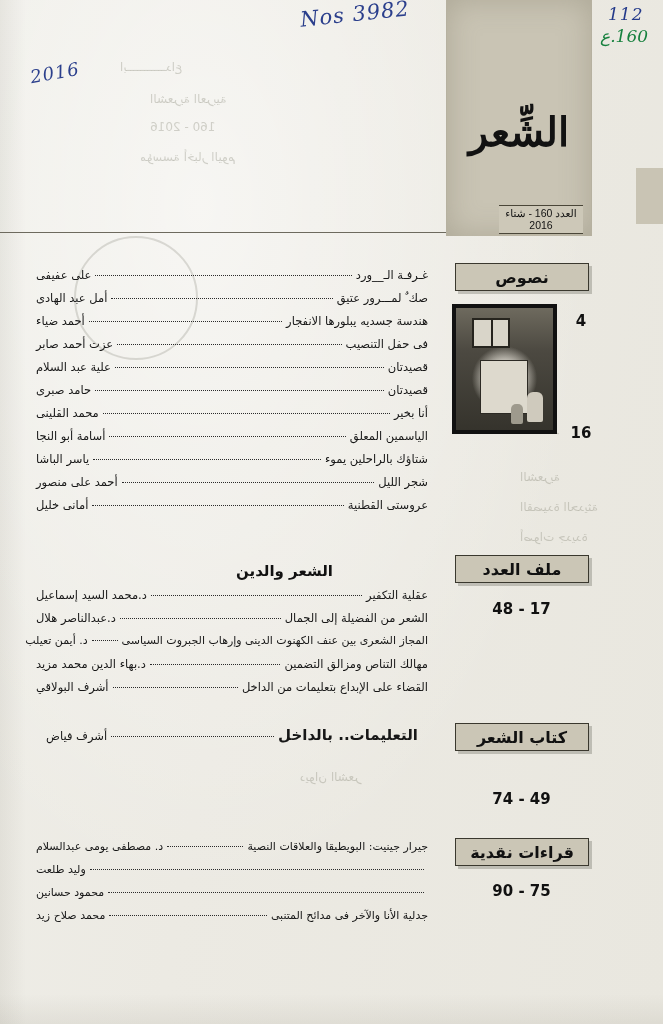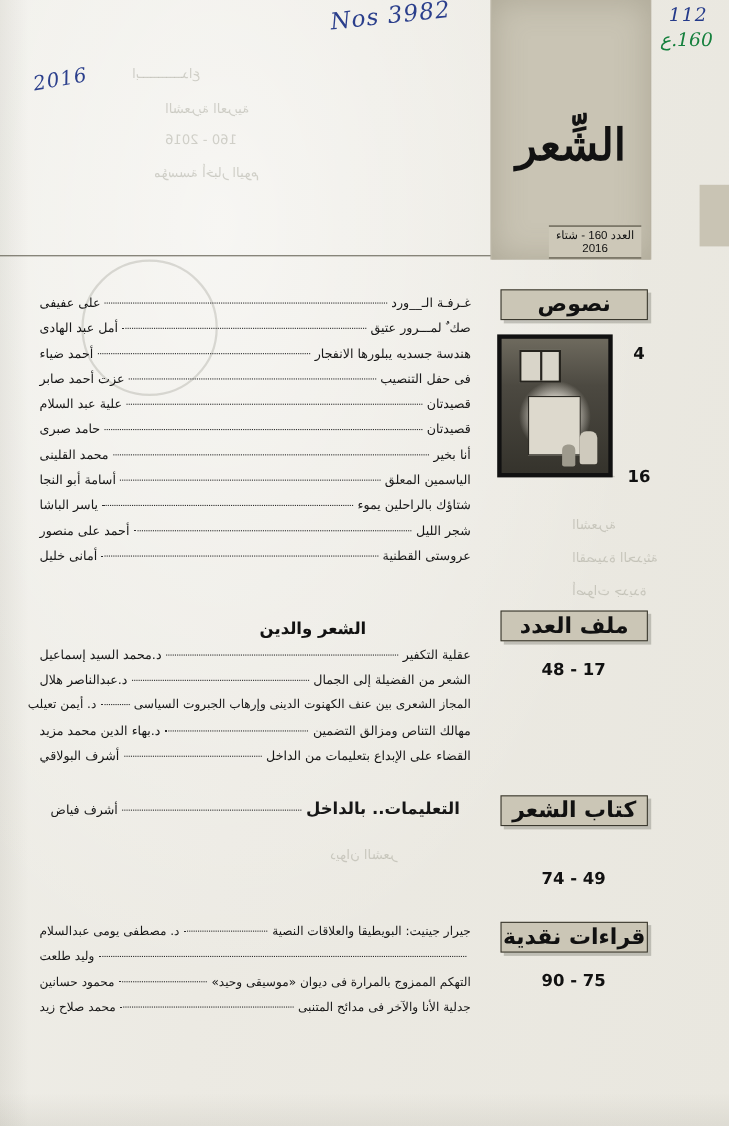--- a/index.html
+++ b/index.html
@@ -125,23 +125,24 @@
 
   
   .chip {
     position: absolute;
     width: 132px;
     height: 26px;
     background: #cbc6b6;
     border: 1.5px solid #3a382e;
     box-shadow: 3px 3px 0 rgba(60,58,48,0.25);
     display: flex;
+    align-items: center;
     justify-content: center;
     font-weight: bold;
-    font-size: 20px;
+    font-size: 16px;
     color: #111;
     font-family: "DejaVu Sans", sans-serif;
   }
   .pages {
     position: absolute;
     font-weight: bold;
     font-size: 15px;
     color: #111;
     font-family: "DejaVu Sans", sans-serif;
     text-align: center;
@@ -366,21 +367,20 @@
 <div class="entry" style="left:36px; top:840px; width:392px; font-size:11px;">
   <span class="title">جيرار جينيت: البويطيقا والعلاقات النصية</span>
   <span class="leader"></span>
   <span class="author">د. مصطفى يومى عبدالسلام</span>
 </div>
 <div class="entry" style="left:36px; top:863px; width:392px; font-size:11px;">
   <span class="leader"></span>
   <span class="author">وليد طلعت</span>
 </div>
 <div class="entry" style="left:36px; top:886px; width:392px; font-size:11px;">
-  <span class="title">التهكم الممزوج بالمرارة فى ديوان «موسيقى وحيد»</span>
   <span class="leader"></span>
   <span class="author">محمود حسانين</span>
 </div>
 <div class="entry" style="left:36px; top:909px; width:392px; font-size:11px;">
   <span class="title">جدلية الأنا والآخر فى مدائح المتنبى</span>
   <span class="leader"></span>
   <span class="author">محمد صلاح زيد</span>
 </div>
 
 </body></html>

